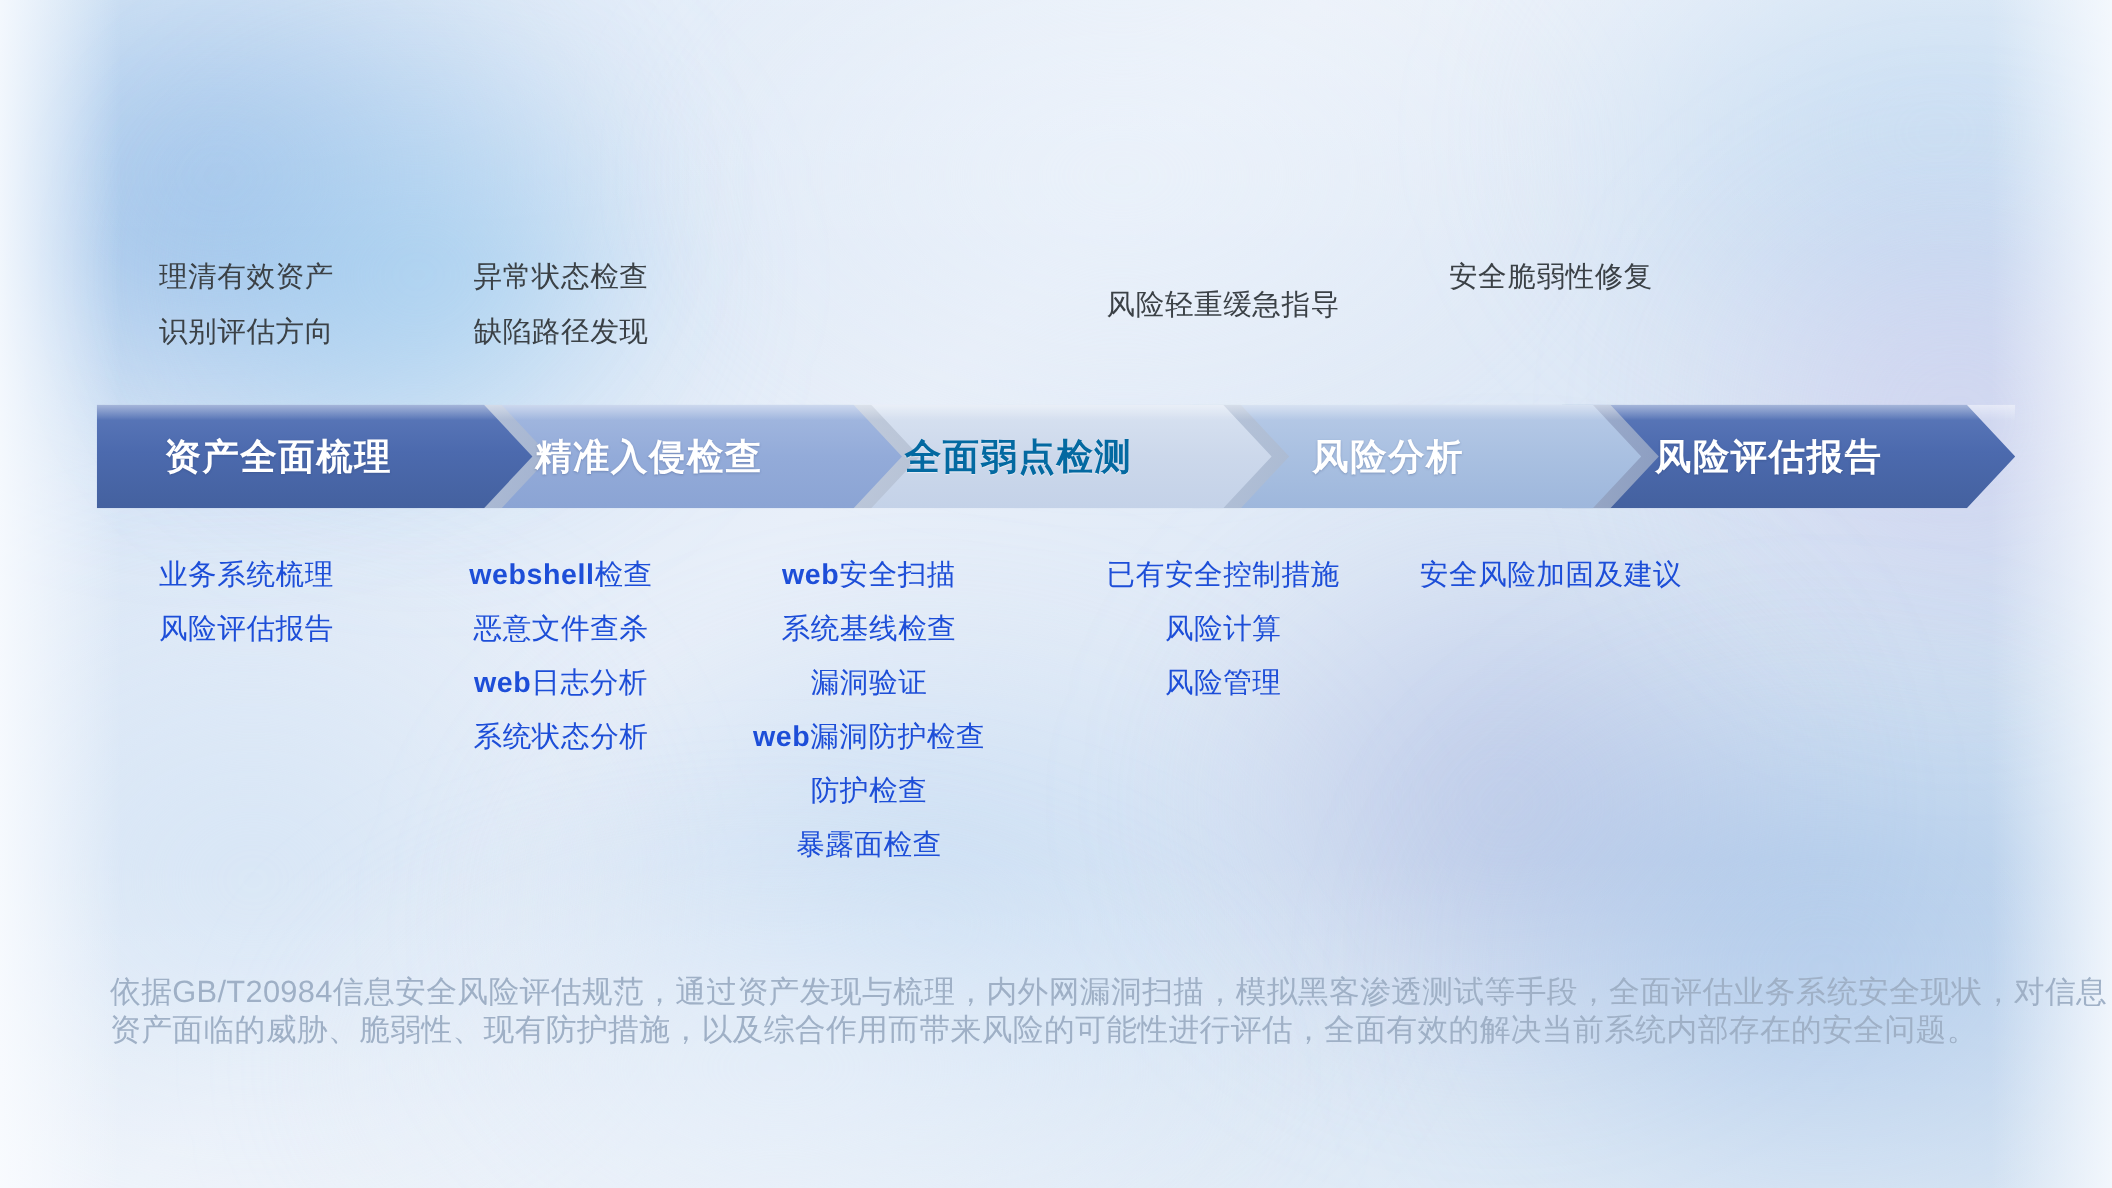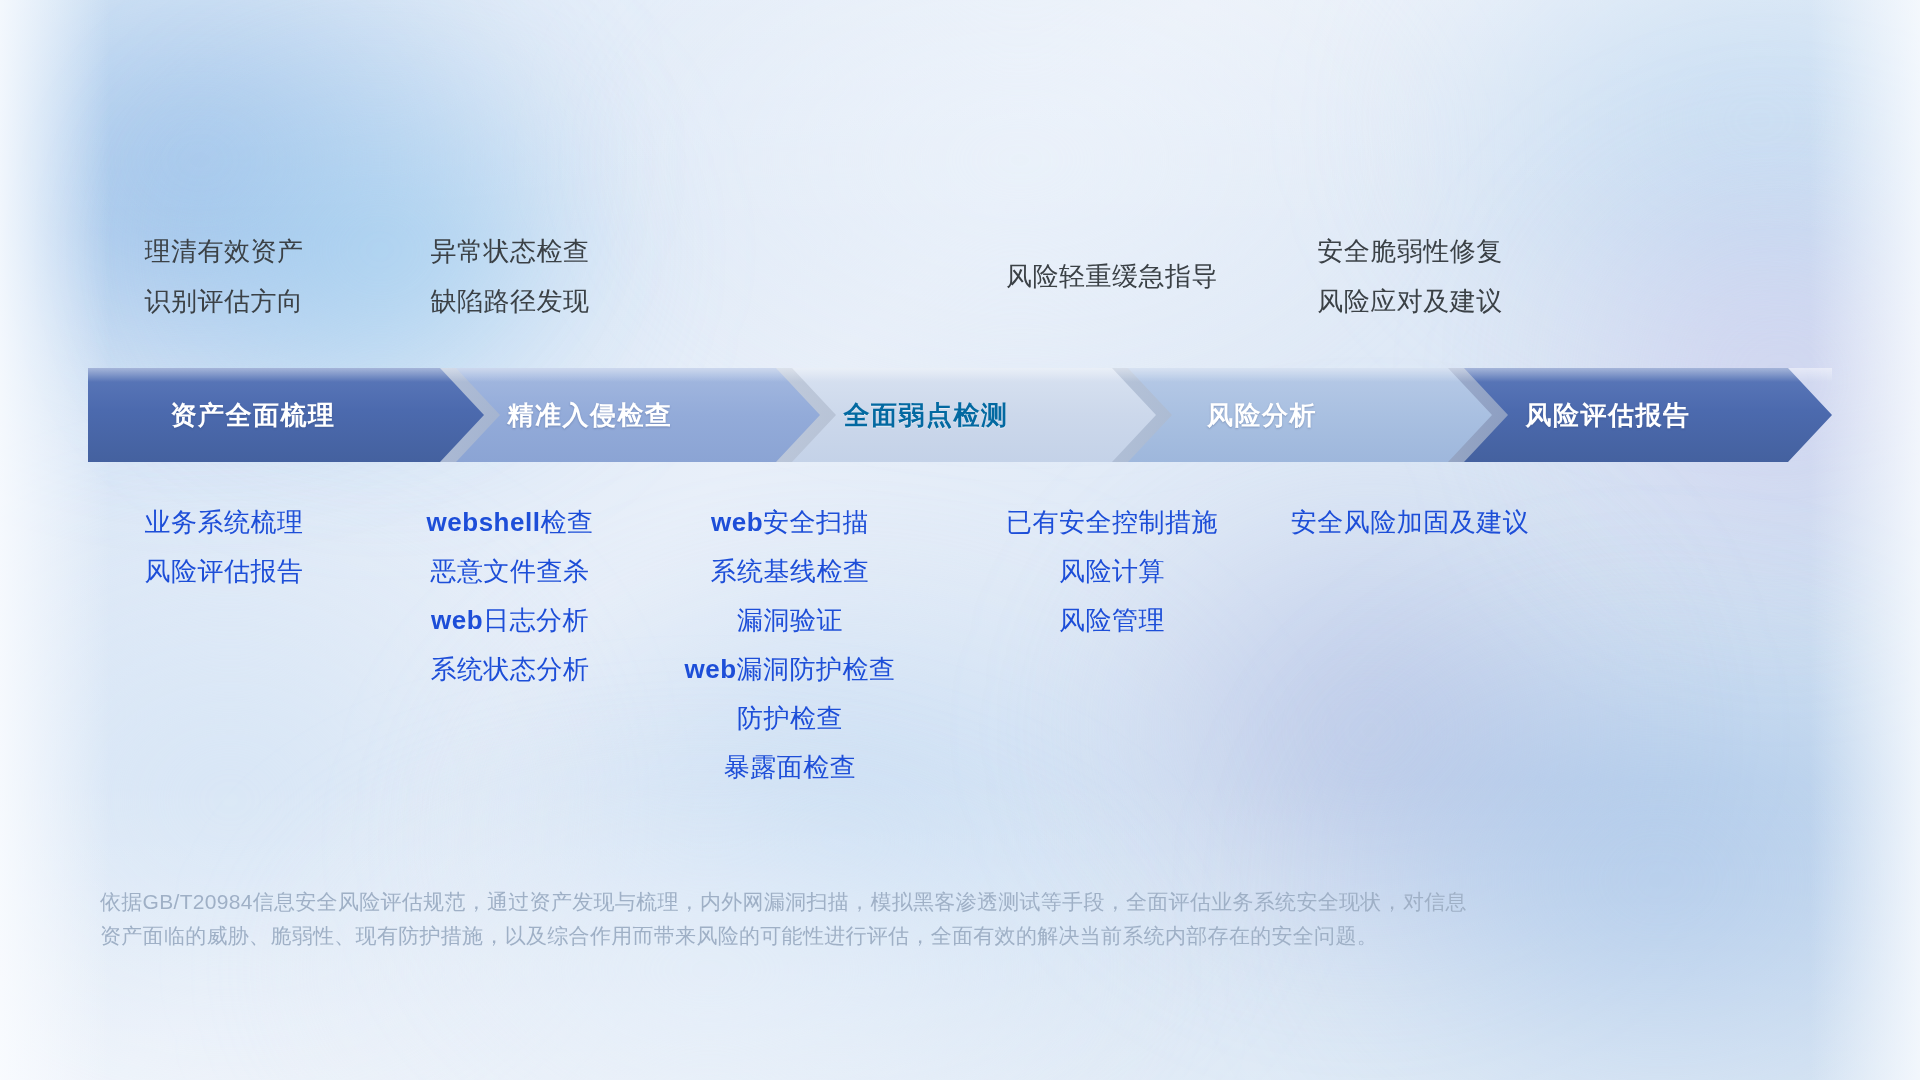--- a/index.html
+++ b/index.html
@@ -81,33 +81,33 @@
     position: absolute;
     left: 88px; top: 368px;
     width: 1744px; height: 94px;
   }
   #band svg { display:block; width:1744px; height:94px; }
 
   .arrow-label {
     position: absolute;
     top: 368px; height: 94px;
     display: flex; align-items: center; justify-content: center;
-    font-size: 26px; font-weight: 700;
+    font-size: 33px; font-weight: 700;
     letter-spacing: 1.5px;
     white-space: nowrap;
   }
   .lbl-light { color:#ffffff; text-shadow: 0 1px 2px rgba(40,60,110,.30); }
   .lbl-muted { color:#0369a1; text-shadow: 0 1px 1px rgba(255,255,255,.55); }
 
   
   #footer {
     position: absolute;
     left: 100px; top: 885px; width: 1560px;
     color: #9fb0c6;
-    font-size: 21px;
+    font-size: 28px;
     line-height: 34px;
     letter-spacing: .3px;
   }
   #footer div { white-space: nowrap; }
 </style>
 </head>
 <body>
 
 <div id="stage">
   <div class="bg-base"></div>
@@ -133,21 +133,20 @@
       </div>
     <div class="col-top" style="left:286px; top:226px; width:448px;">
         <div>异常状态检查</div>
         <div>缺陷路径发现</div>
       </div>
     <div class="col-top" style="left:888px; top:251px; width:448px;">
         <div>风险轻重缓急指导</div>
       </div>
     <div class="col-top" style="left:1186px; top:226px; width:448px;">
         <div>安全脆弱性修复</div>
-        <div>风险应对及建议</div>
       </div>
 
     <div id="band">
       <svg viewBox="0 0 1744 94" xmlns="http://www.w3.org/2000/svg">
         <defs>
           <linearGradient id="gdark" x1="0" y1="0" x2="0" y2="1">
             <stop offset="0%" stop-color="#5c79ba"></stop>
             <stop offset="45%" stop-color="#4c6aae"></stop>
             <stop offset="100%" stop-color="#44619f"></stop>
           </linearGradient>

